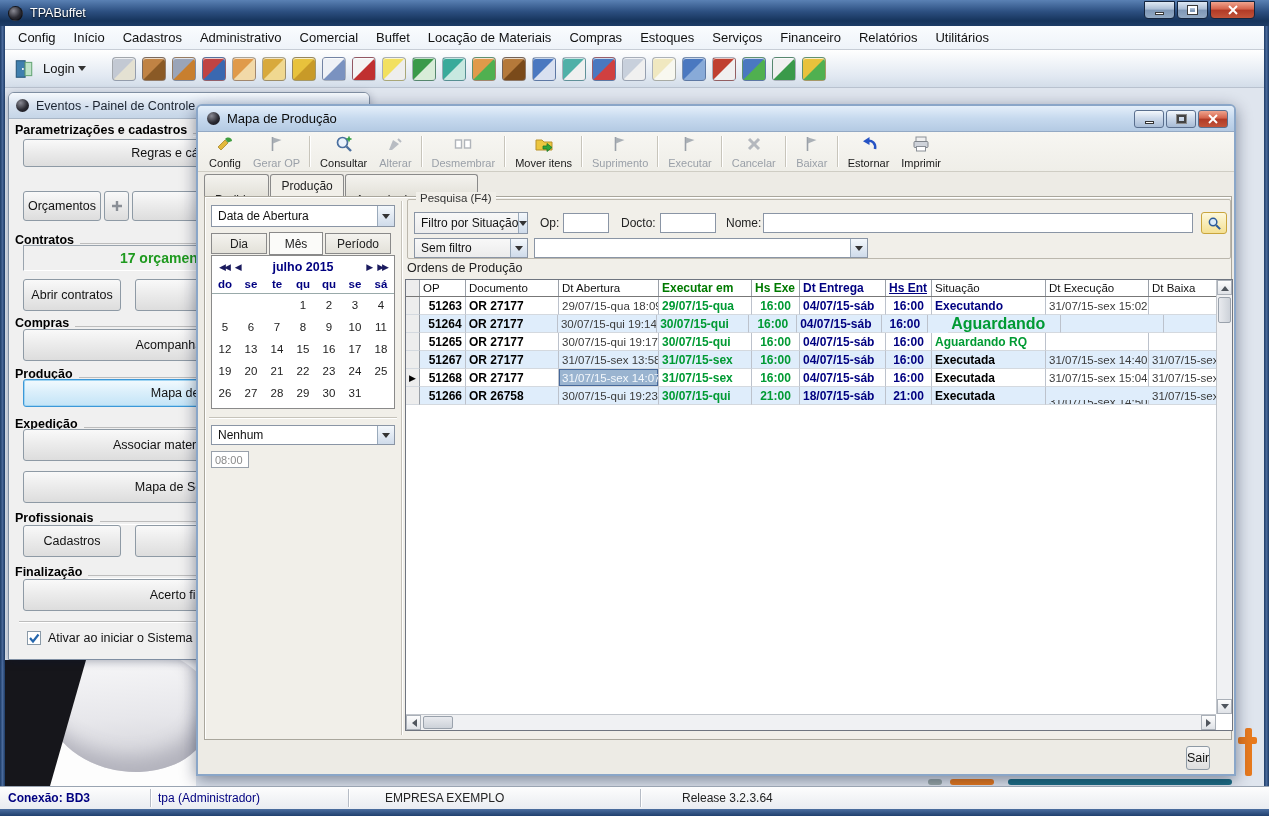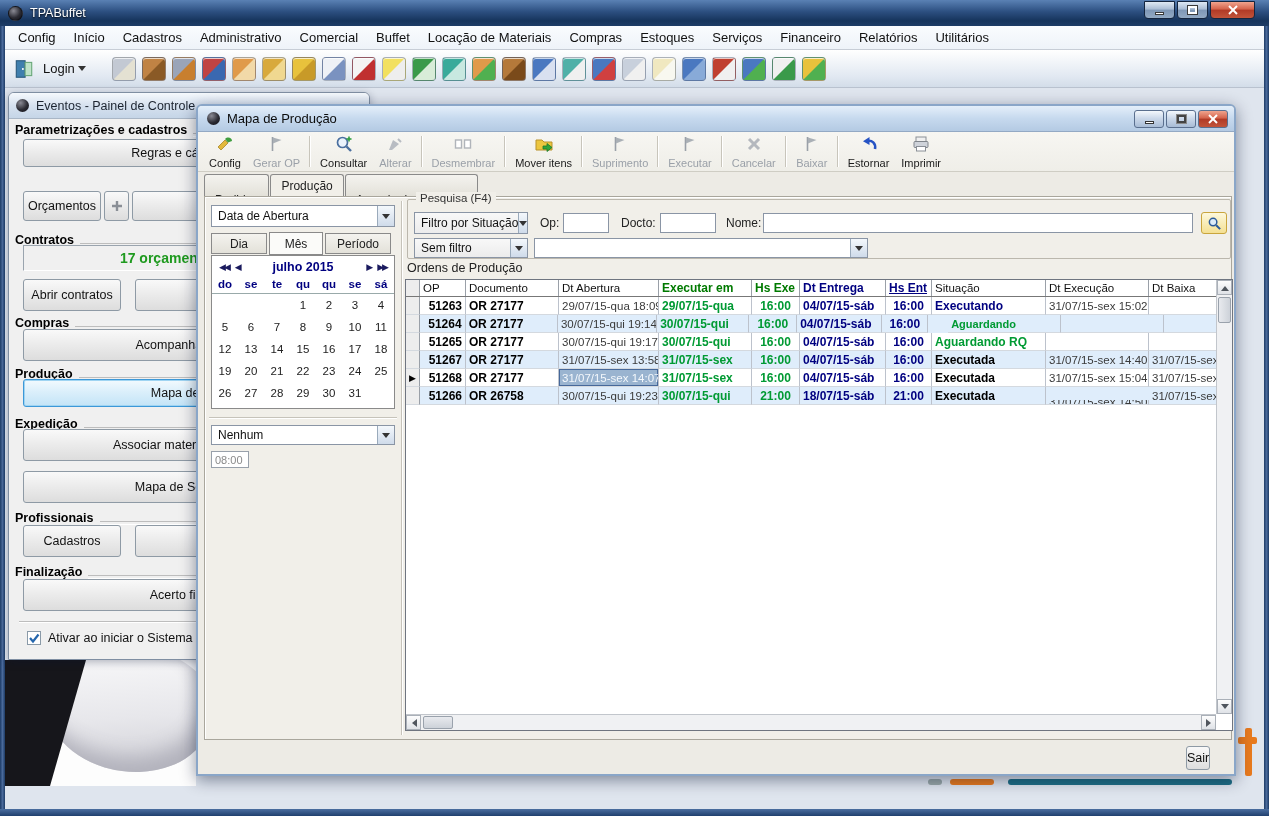--- a/index.html
+++ b/index.html
@@ -588,21 +588,21 @@
             </div>
             <div class="gr alt">
               <span class="c selcol" style="width: 14px;"></span>
               <span class="c v-bold" style="width: 46px; justify-content: flex-end;">51264</span>
               <span class="c v-bold" style="width: 93px;">OR 27177</span>
               <span class="c" style="width: 100px;">30/07/15-qui 19:14</span>
               <span class="c v-green" style="width: 93px;">30/07/15-qui</span>
               <span class="c v-green" style="width: 48px; justify-content: center;">16:00</span>
               <span class="c v-navy" style="width: 86px;">04/07/15-sáb</span>
               <span class="c v-navy" style="width: 46px; justify-content: center;">16:00</span>
-              <span class="c" style="width: 114px; font-weight: bold; font-size: 11px; color: rgb(0, 154, 51); margin-left: 20px;">Aguardando</span>
+              <span class="c" style="width: 114px; font-weight: bold; font-size: 16px; color: rgb(0, 154, 51); margin-left: 20px;">Aguardando</span>
               <span class="c" style="width: 103px;"></span>
               <span class="c" style="width: 69px;"></span>
             </div>
             <div class="gr">
               <span class="c selcol" style="width: 14px;"></span>
               <span class="c v-bold" style="width: 46px; justify-content: flex-end;">51265</span>
               <span class="c v-bold" style="width: 93px;">OR 27177</span>
               <span class="c" style="width: 100px;">30/07/15-qui 19:17</span>
               <span class="c v-green" style="width: 93px;">30/07/15-qui</span>
               <span class="c v-green" style="width: 48px; justify-content: center;">16:00</span>
@@ -670,15 +670,24 @@
           <span class="sbbtn" style="right:0;top:0">
               <i class="t-rt"></i>
             </span>
         </div>
       </div>
     </div>
 
     <button class="b7 sair">Sair</button>
   </div>
 
+  <div class="statusbar">
+    <span style="left:8px;font-weight:bold;color:#000080">Conexão: BD3</span>
+    <span style="left:158px;color:#000080">tpa (Administrador)</span>
+    <i class="ssep" style="left:150px"></i>
+    <i class="ssep" style="left:348px"></i>
+    <span style="left:385px;color:#222">EMPRESA EXEMPLO</span>
+    <i class="ssep" style="left:640px"></i>
+    <span style="left:682px;color:#222">Release 3.2.3.64</span>
+  </div>
 
   <div class="bottomstrip"></div>
 </div>
 
 </body></html>

